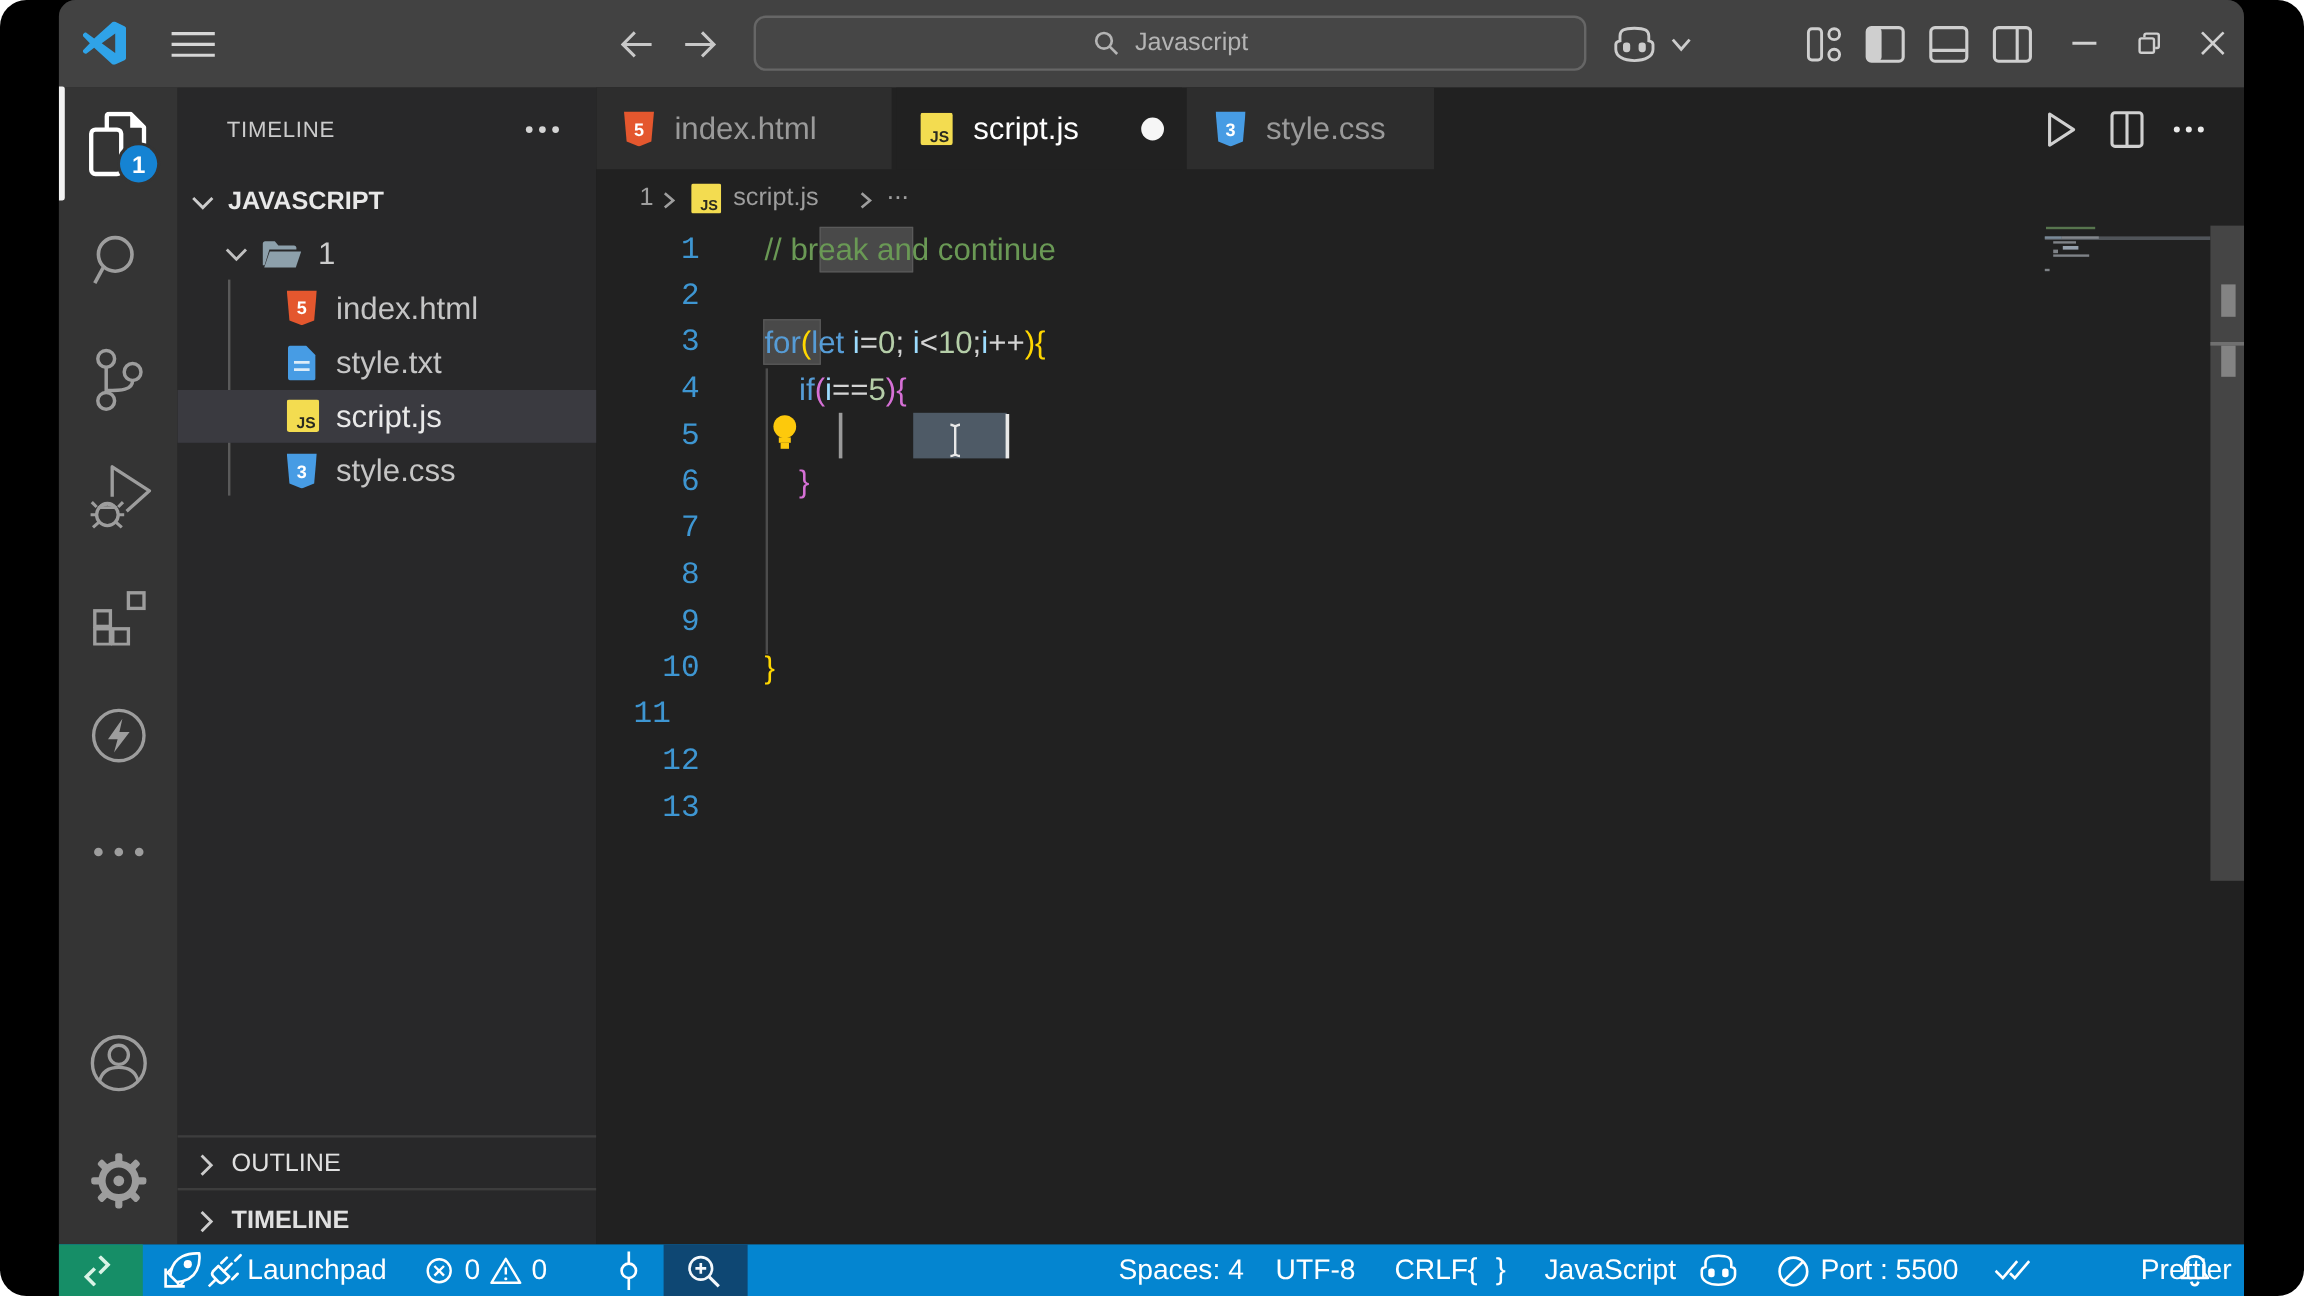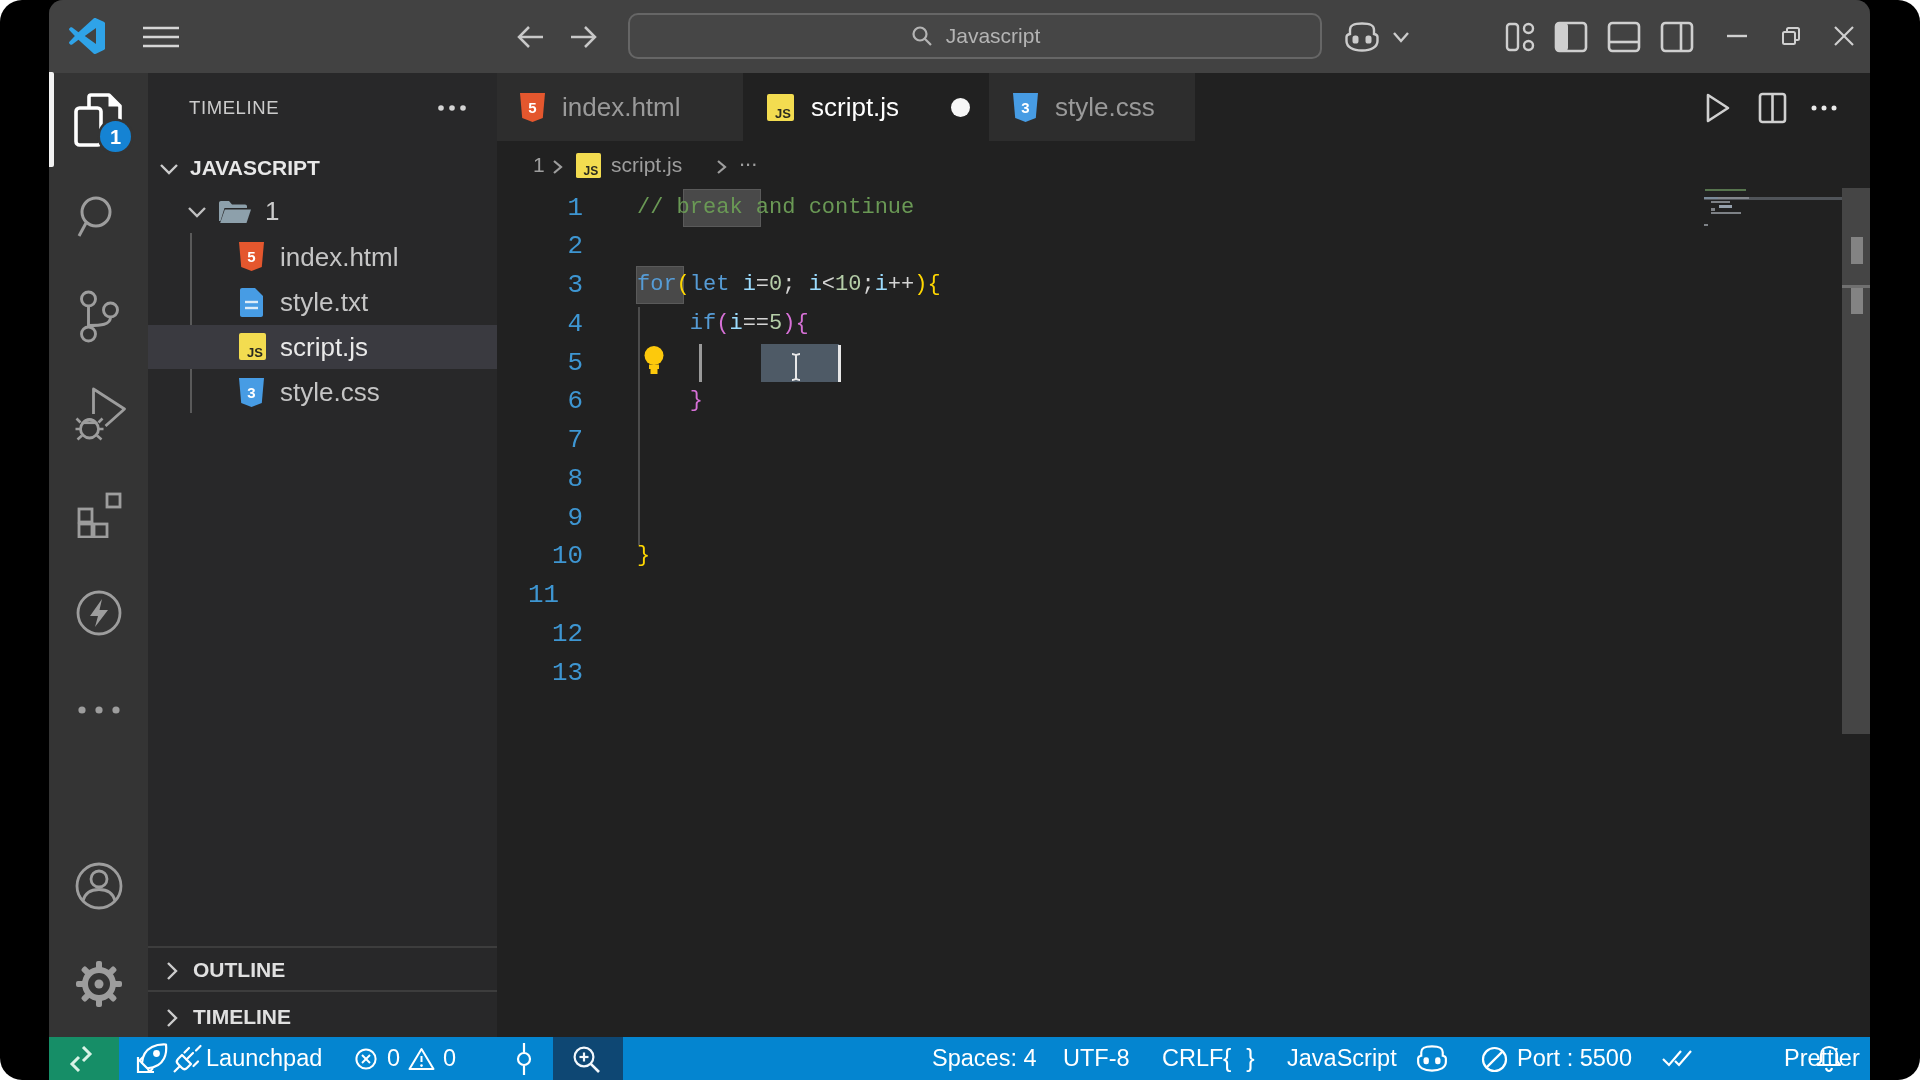--- a/index.html
+++ b/index.html
@@ -17,22 +17,22 @@
     color:#b4b4b4; font-size:21px; }
   
   #activitybar { position:absolute; left:0; top:73px; width:99px; height:964px; background:#343434; }
   
   #sidebar { position:absolute; left:99px; top:73px; width:349px; height:964px; background:#282829; color:#c8c8c8; }
   
   #editor { position:absolute; left:448px; top:73px; width:1373px; height:964px; background:#212121; }
   
   #statusbar { position:absolute; left:0; top:1037px; width:1821px; height:43px; background:#0485d0; color:#fff; font-size:23.5px; }
   .sitem { position:absolute; top:1037px; height:43px; display:flex; align-items:center; white-space:nowrap; color:#fff; font-size:23.5px; }
-  .code-line { position:absolute; left:588px; font-family:Liberation Mono, monospace;
-    font-size:22px; line-height:38.75px; white-space:pre; letter-spacing:0px; }
+  .code-line { position:absolute; left:588px; font-family:Liberation Sans, sans-serif;
+    font-size:26px; line-height:38.75px; white-space:pre; letter-spacing:0px; }
   .ln { position:absolute; width:86px; text-align:right; color:#3e96d2;
     font-family:"Liberation Mono", monospace; font-size:25.9px; line-height:38.75px; }
 </style>
 </head>
 <body>
 <div id="frame">
 <div id="win">
   <div id="titlebar"></div>
 
   <svg class="abs" style="left:20px;top:18px" width="36" height="36" viewBox="0 0 100 100">
@@ -246,21 +246,21 @@
   <svg class="abs" style="left:190px;top:378px" width="25" height="29" viewBox="0 0 25 29">
     <path d="M0 0 L25 0 L22.8 25 L12.5 29 L2.2 25 Z" fill="#479ce4"></path>
     <text x="12.5" y="20" font-size="15" font-weight="bold" fill="#fff" text-anchor="middle" font-family="Liberation Sans">3</text>
   </svg>
   <div class="abs" style="left:231px;top:377px;font-size:26px;color:#c5c5c5">style.css</div>
 
   <div class="abs" style="left:99px;top:946px;width:349px;height:2px;background:#3d3d3d"></div>
   <svg class="abs" style="left:115px;top:960px" width="16" height="22">
         <polyline points="4,3 12,11 4,19" stroke="#cccccc" stroke-width="2.4" fill="none"></polyline>
       </svg>
-  <div class="abs" style="left:144px;top:958px;font-size:21px;font-weight:bold;color:#e0e0e0">OUTLINE</div>
+  <div class="abs" style="left:144px;top:958px;font-size:21px;font-weight:normal;color:#e0e0e0">OUTLINE</div>
   <div class="abs" style="left:99px;top:990px;width:349px;height:2px;background:#3d3d3d"></div>
   <svg class="abs" style="left:115px;top:1007px" width="16" height="22">
         <polyline points="4,3 12,11 4,19" stroke="#cccccc" stroke-width="2.4" fill="none"></polyline>
       </svg>
   <div class="abs" style="left:144px;top:1005px;font-size:21px;font-weight:bold;color:#e0e0e0">TIMELINE</div>
   <div id="editor"></div>
 
   <div class="abs" style="left:448px;top:73px;width:246px;height:68px;background:#2d2d2d"></div>
   <div class="abs" style="left:698px;top:73px;width:238px;height:68px;background:#212121"></div>
   <div class="abs" style="left:940px;top:73px;width:206px;height:68px;background:#2d2d2d"></div>

